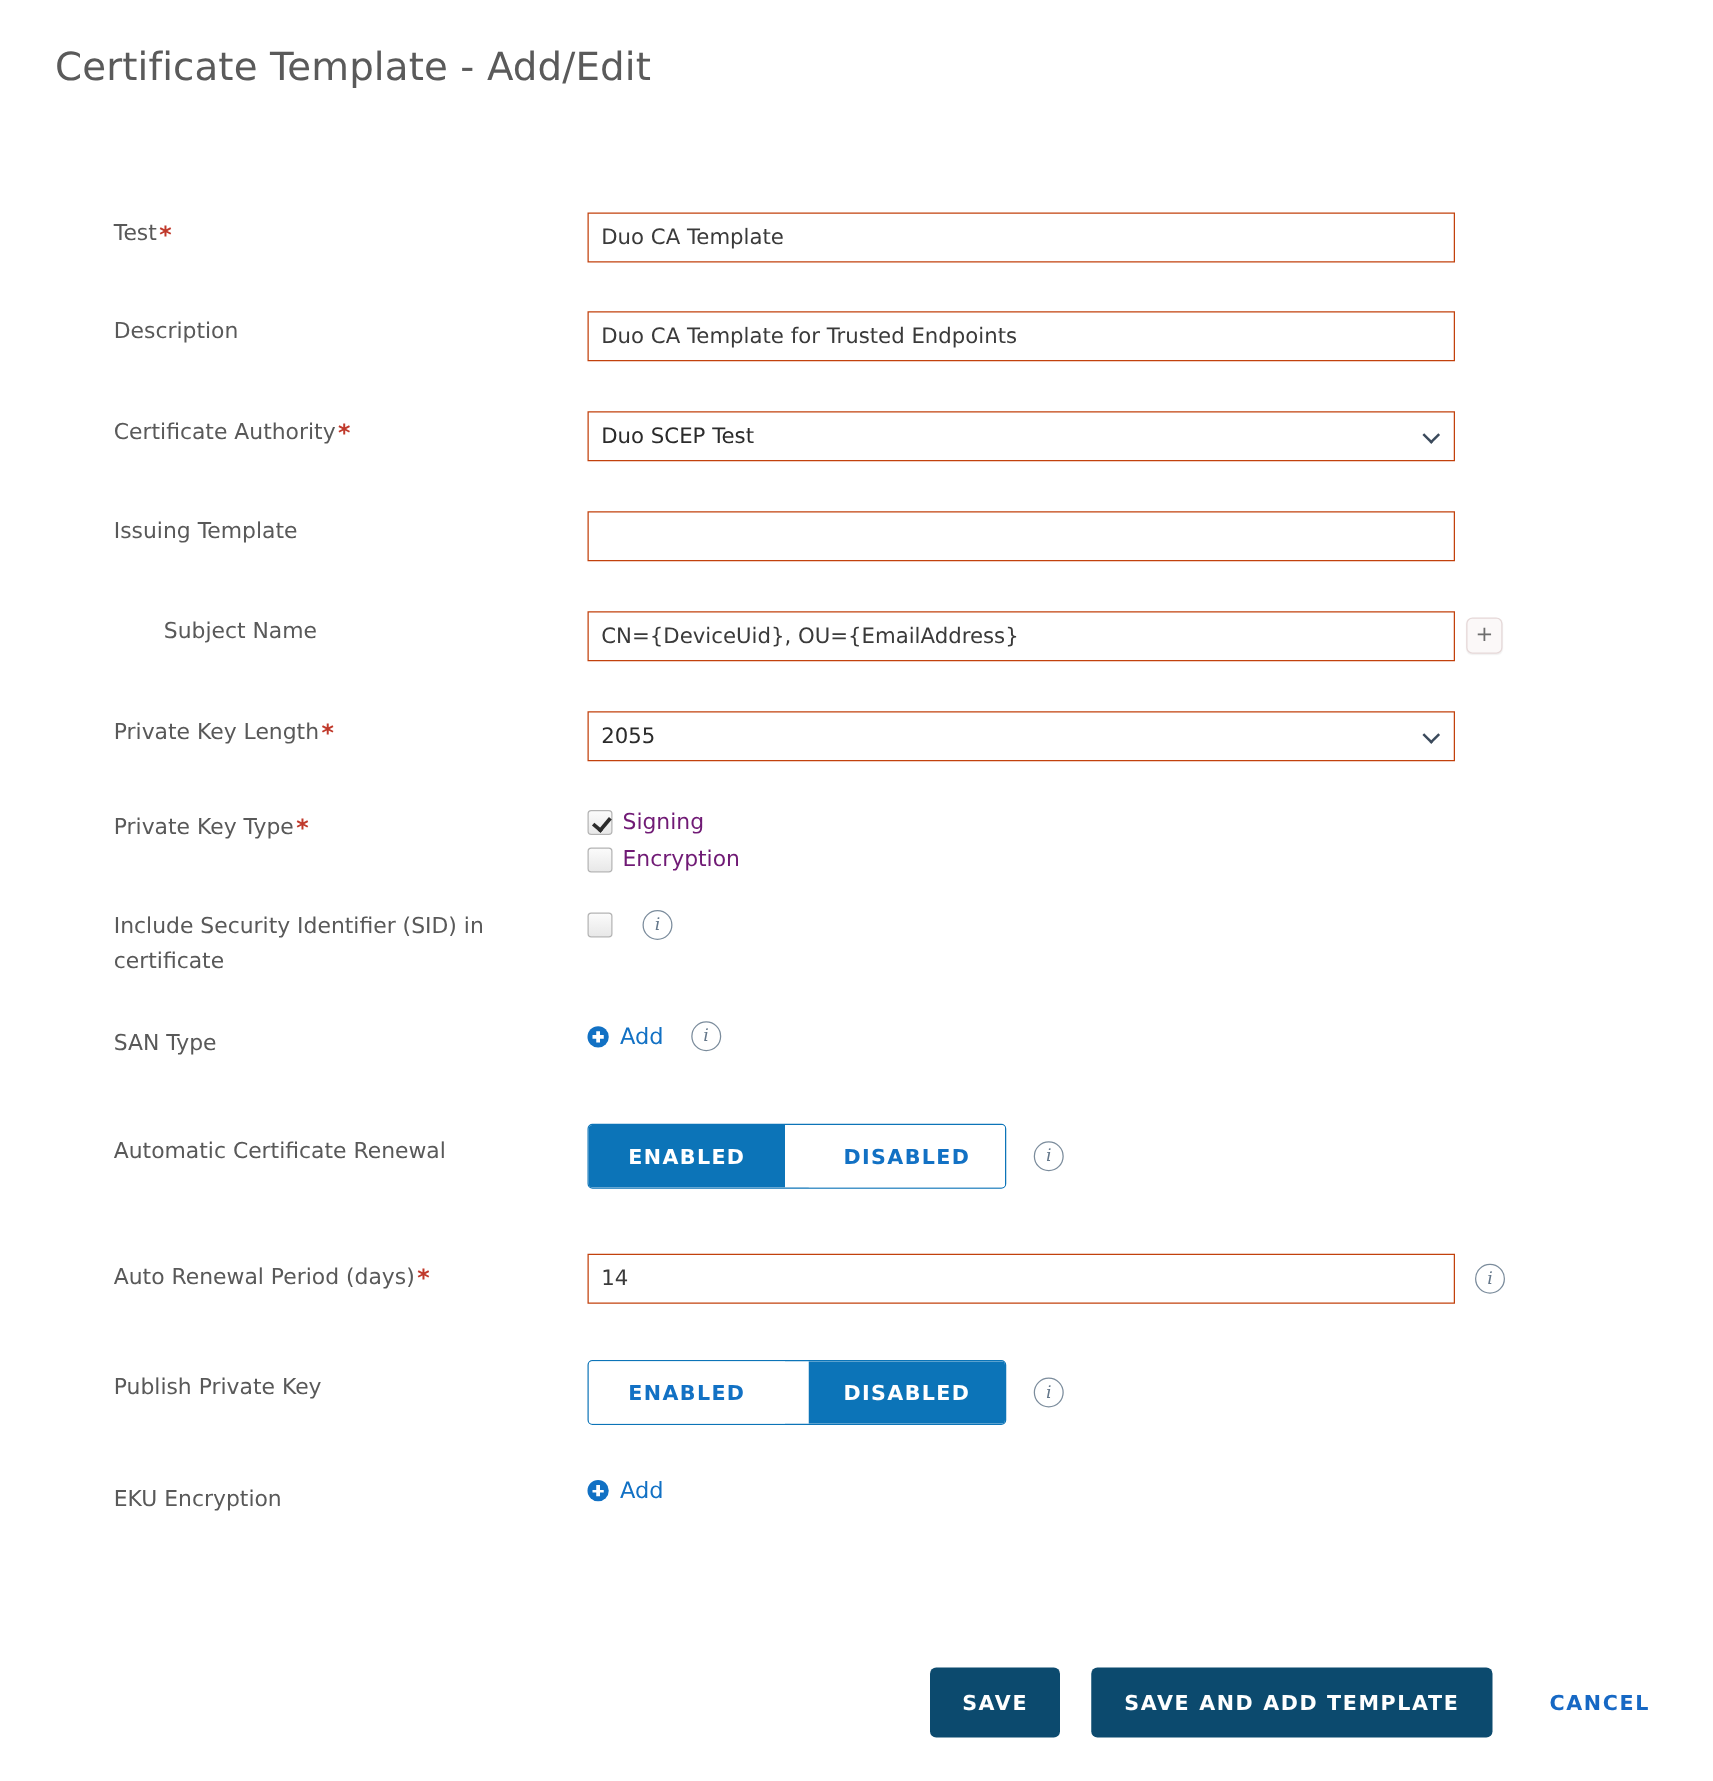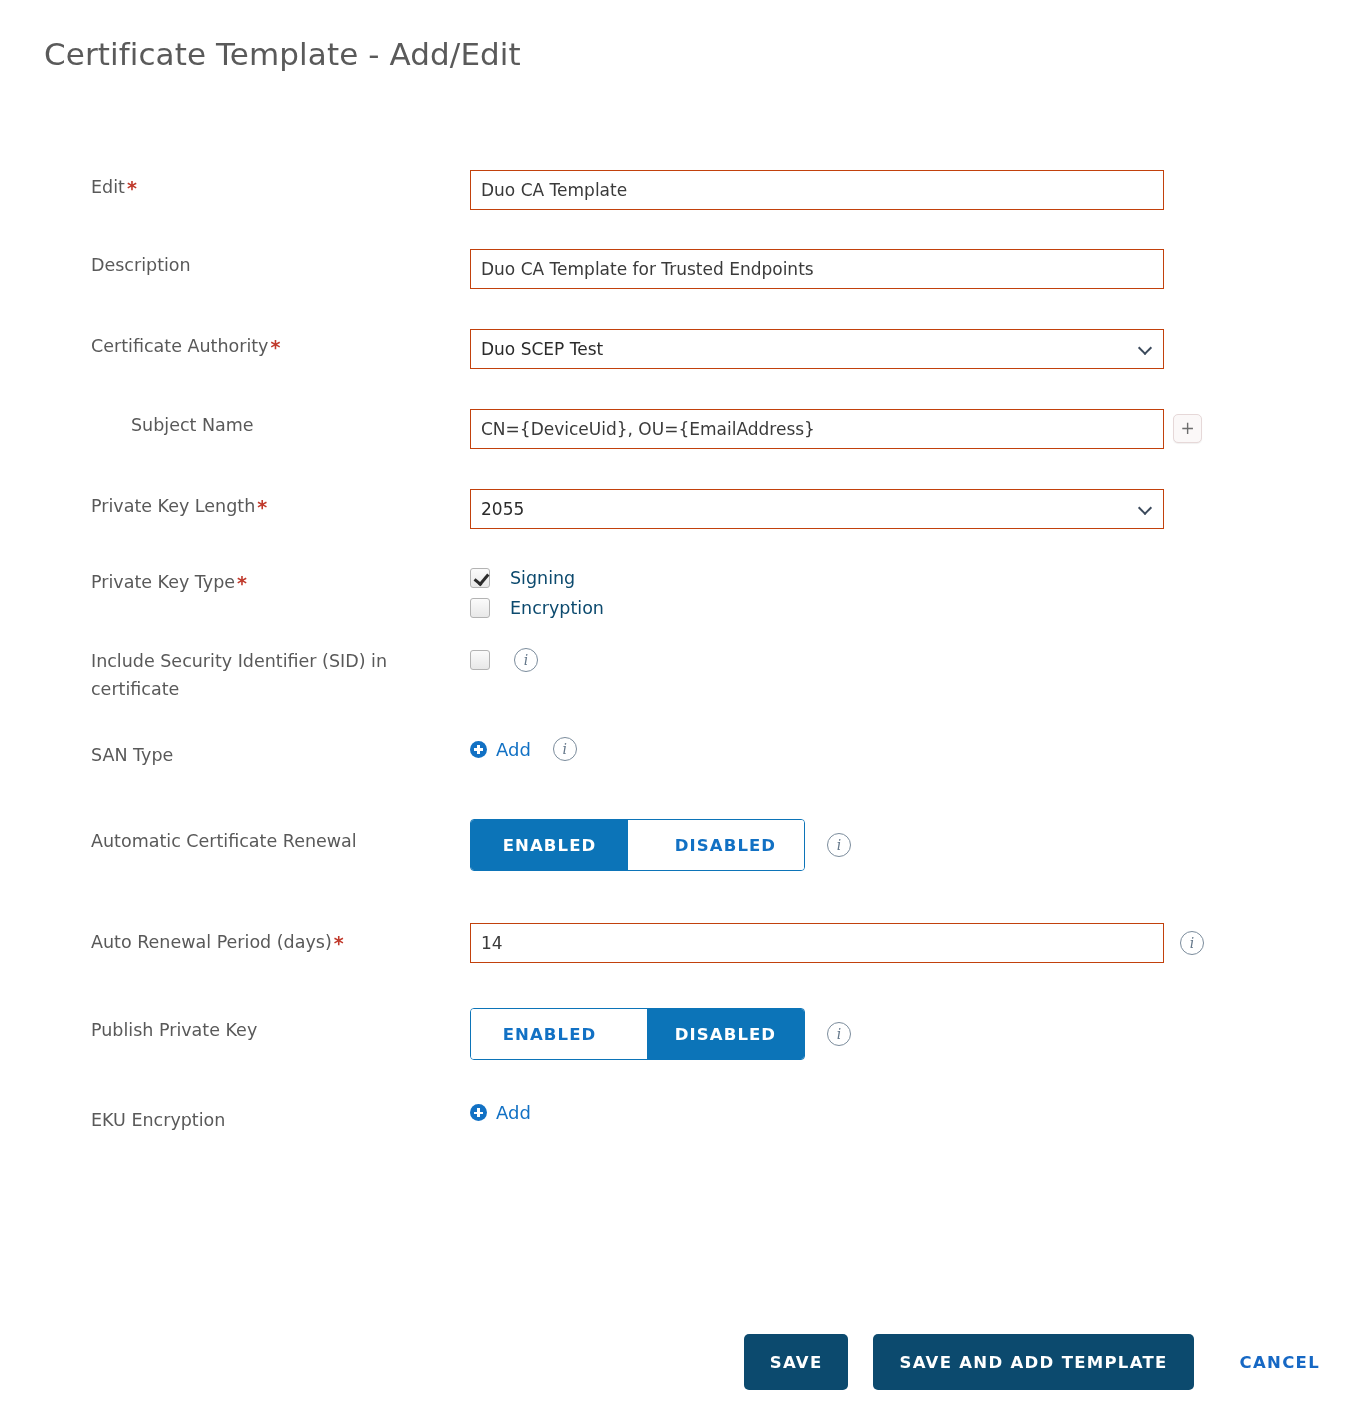--- a/index.html
+++ b/index.html
@@ -136,23 +136,23 @@
   .cbox.checked::after {
     content: "";
     position: absolute;
     left: 6px; top: 2px;
     width: 6px; height: 11px;
     border-right: 3px solid #2b2b2b;
     border-bottom: 3px solid #2b2b2b;
     transform: rotate(40deg);
   }
   .cblabel {
-    margin-left: 20px;
+    margin-left: 8px;
     font-size: 17.5px;
-    color: #0c4a6e;
+    color: #701a75;
   }
 
   
   .info {
     width: 24px; height: 24px;
     border: 1.5px solid #7b8c9c;
     border-radius: 50%;
     display: inline-flex;
     align-items: center;
     justify-content: center;
@@ -256,21 +256,21 @@
 </style>
 </head>
 <body>
 
 <div class="page-title">Certificate Template - Add/Edit</div>
 
 <div class="form">
 
   <div class="row" style="height:79px;">
     <div class="label" style="top:22px;">
-      <span>Edit</span><span class="req">*</span>
+      <span>Test</span><span class="req">*</span>
     </div>
     <div class="field" style="top:20px;">
       <input class="txt" type="text" value="Duo CA Template" placeholder="" style="">
     </div>
   </div>
 
   <div class="row" style="height:80px;">
     <div class="label" style="top:22px;">Description</div>
     <div class="field" style="top:20px;">
       <input class="txt" type="text" value="Duo CA Template for Trusted Endpoints" style="">
@@ -282,20 +282,26 @@
       <span>Certificate Authority</span><span class="req">*</span>
     </div>
     <div class="field" style="top:20px;">
       <div class="selectbox">
         <span class="sel-val">Duo SCEP Test</span>
         <span class="chev"></span>
       </div>
     </div>
   </div>
 
+  <div class="row" style="height:80px;">
+    <div class="label" style="top:22px;">Issuing Template</div>
+    <div class="field" style="top:20px;">
+      <input class="txt" type="text" value="" style="">
+    </div>
+  </div>
 
   <div class="row" style="height:80px;">
     <div class="label" style="top:22px;margin-left:40px;">Subject Name</div>
     <div class="field" style="top:20px;">
       <input class="txt" type="text" value="CN={DeviceUid}, OU={EmailAddress}" style="">
     </div>
     <div class="plus-btn" style="top:25px;">
       <span>+</span>
     </div>
   </div>

